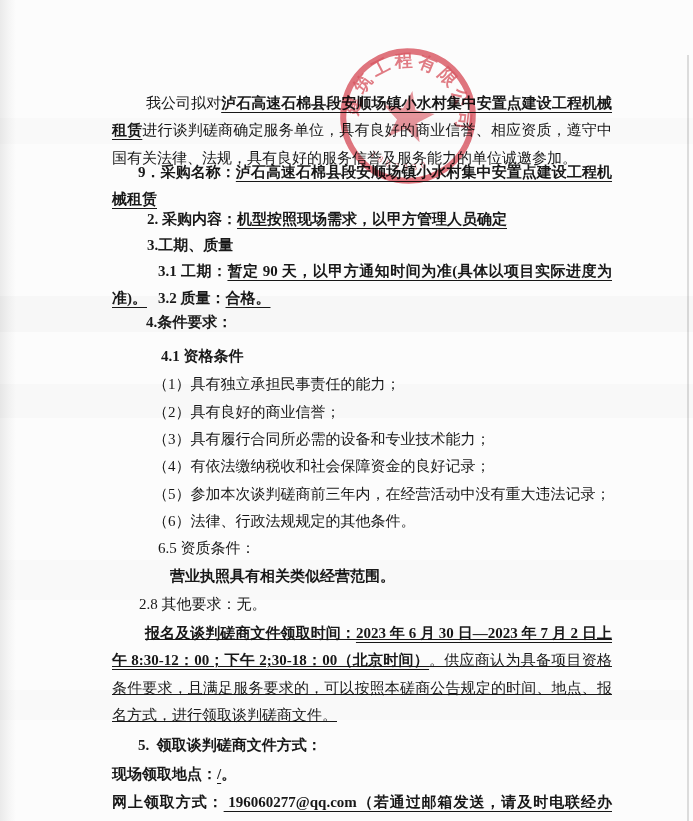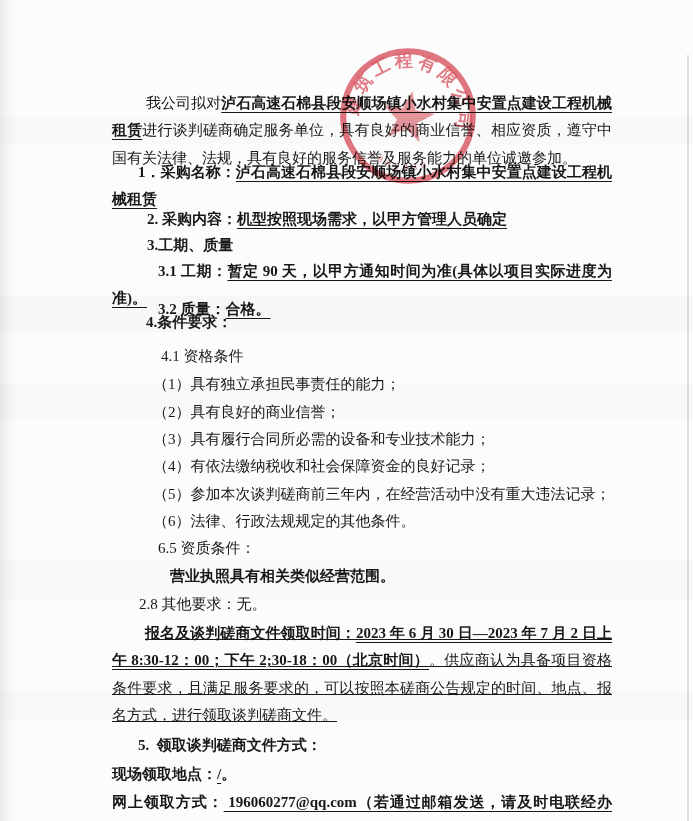--- a/index.html
+++ b/index.html
@@ -71,27 +71,27 @@
   <div class="scan-right-line"></div>
   <div class="streak s1"></div>
   <div class="streak s2"></div>
   <div class="streak s3"></div>
   <div class="streak s4"></div>
   <div class="streak s5"></div>
 
 
   <div>
       <div class="block" style="top: 90px; text-indent: 34px;"><span>我公司拟对</span><span class="b u">泸石高速石棉县段安顺场镇小水村集中安置点建设工程机械租赁</span><span>进行谈判磋商确定服务单位，具有良好的商业信誉、相应资质，遵守中国有关法律、法规，具有良好的服务信誉及服务能力的单位诚邀参加。</span></div>
-      <div class="block" style="top: 159px; text-indent: 26px;"><span class="b">1．采购名称：</span><span class="b u">泸石高速石棉县段安顺场镇小水村集中安置点建设工程机械租赁</span></div>
+      <div class="block" style="top: 159px; text-indent: 26px;"><span class="b">9．采购名称：</span><span class="b u">泸石高速石棉县段安顺场镇小水村集中安置点建设工程机械租赁</span></div>
       <div class="block" style="top: 206px; text-indent: 35px;"><span class="b">2. 采购内容：</span><span class="b u">机型按照现场需求，以甲方管理人员确定</span></div>
       <div class="block" style="top: 232px; text-indent: 35px;"><span class="b">3.工期、质量</span></div>
       <div class="block" style="top: 258px; text-indent: 46px;"><span class="b">3.1 工期：</span><span class="b u">暂定 90 天，以甲方通知时间为准(具体以项目实际进度为准)。</span></div>
-      <div class="block" style="top: 296px; text-indent: 46px;"><span class="b">3.2 质量：</span><span class="b u">合格。</span></div>
+      <div class="block" style="top: 285px; text-indent: 46px;"><span class="b">3.2 质量：</span><span class="b u">合格。</span></div>
       <div class="block" style="top: 309px; text-indent: 34px;"><span class="b">4.条件要求：</span></div>
-      <div class="block" style="top: 343px; text-indent: 49px;"><span>4.1 资格条件</span></div>
+      <div class="block" style="top: 343px; text-indent: 49px; font-weight: bold;"><span>4.1 资格条件</span></div>
       <div class="block" style="top: 371px; text-indent: 41px;"><span>（1）具有独立承担民事责任的能力；</span></div>
       <div class="block" style="top: 399px; text-indent: 41px;"><span>（2）具有良好的商业信誉；</span></div>
       <div class="block" style="top: 426px; text-indent: 41px;"><span>（3）具有履行合同所必需的设备和专业技术能力；</span></div>
       <div class="block" style="top: 453px; text-indent: 41px;"><span>（4）有依法缴纳税收和社会保障资金的良好记录；</span></div>
       <div class="block" style="top: 481px; text-indent: 41px;"><span>（5）参加本次谈判磋商前三年内，在经营活动中没有重大违法记录；</span></div>
       <div class="block" style="top: 508px; text-indent: 41px;"><span>（6）法律、行政法规规定的其他条件。</span></div>
       <div class="block" style="top: 535px; text-indent: 46px;"><span>6.5 资质条件：</span></div>
       <div class="block" style="top: 563px; text-indent: 58px;"><span class="b">营业执照具有相关类似经营范围。</span></div>
       <div class="block" style="top: 591px; text-indent: 27px;"><span>2.8 其他要求：无。</span></div>
       <div class="block" style="top: 620px; text-indent: 33px; text-decoration: underline;"><span class="b">报名及谈判磋商文件领取时间：</span><span class="b u">2023 年 6 月 30 日—2023 年 7 月 2 日上午 8:30-12：00；下午 2;30-18：00（北京时间）</span><span>。供应商认为具备项目资格条件要求，且满足服务要求的，可以按照本磋商公告规定的时间、地点、报名方式，进行领取谈判磋商文件。</span></div>

